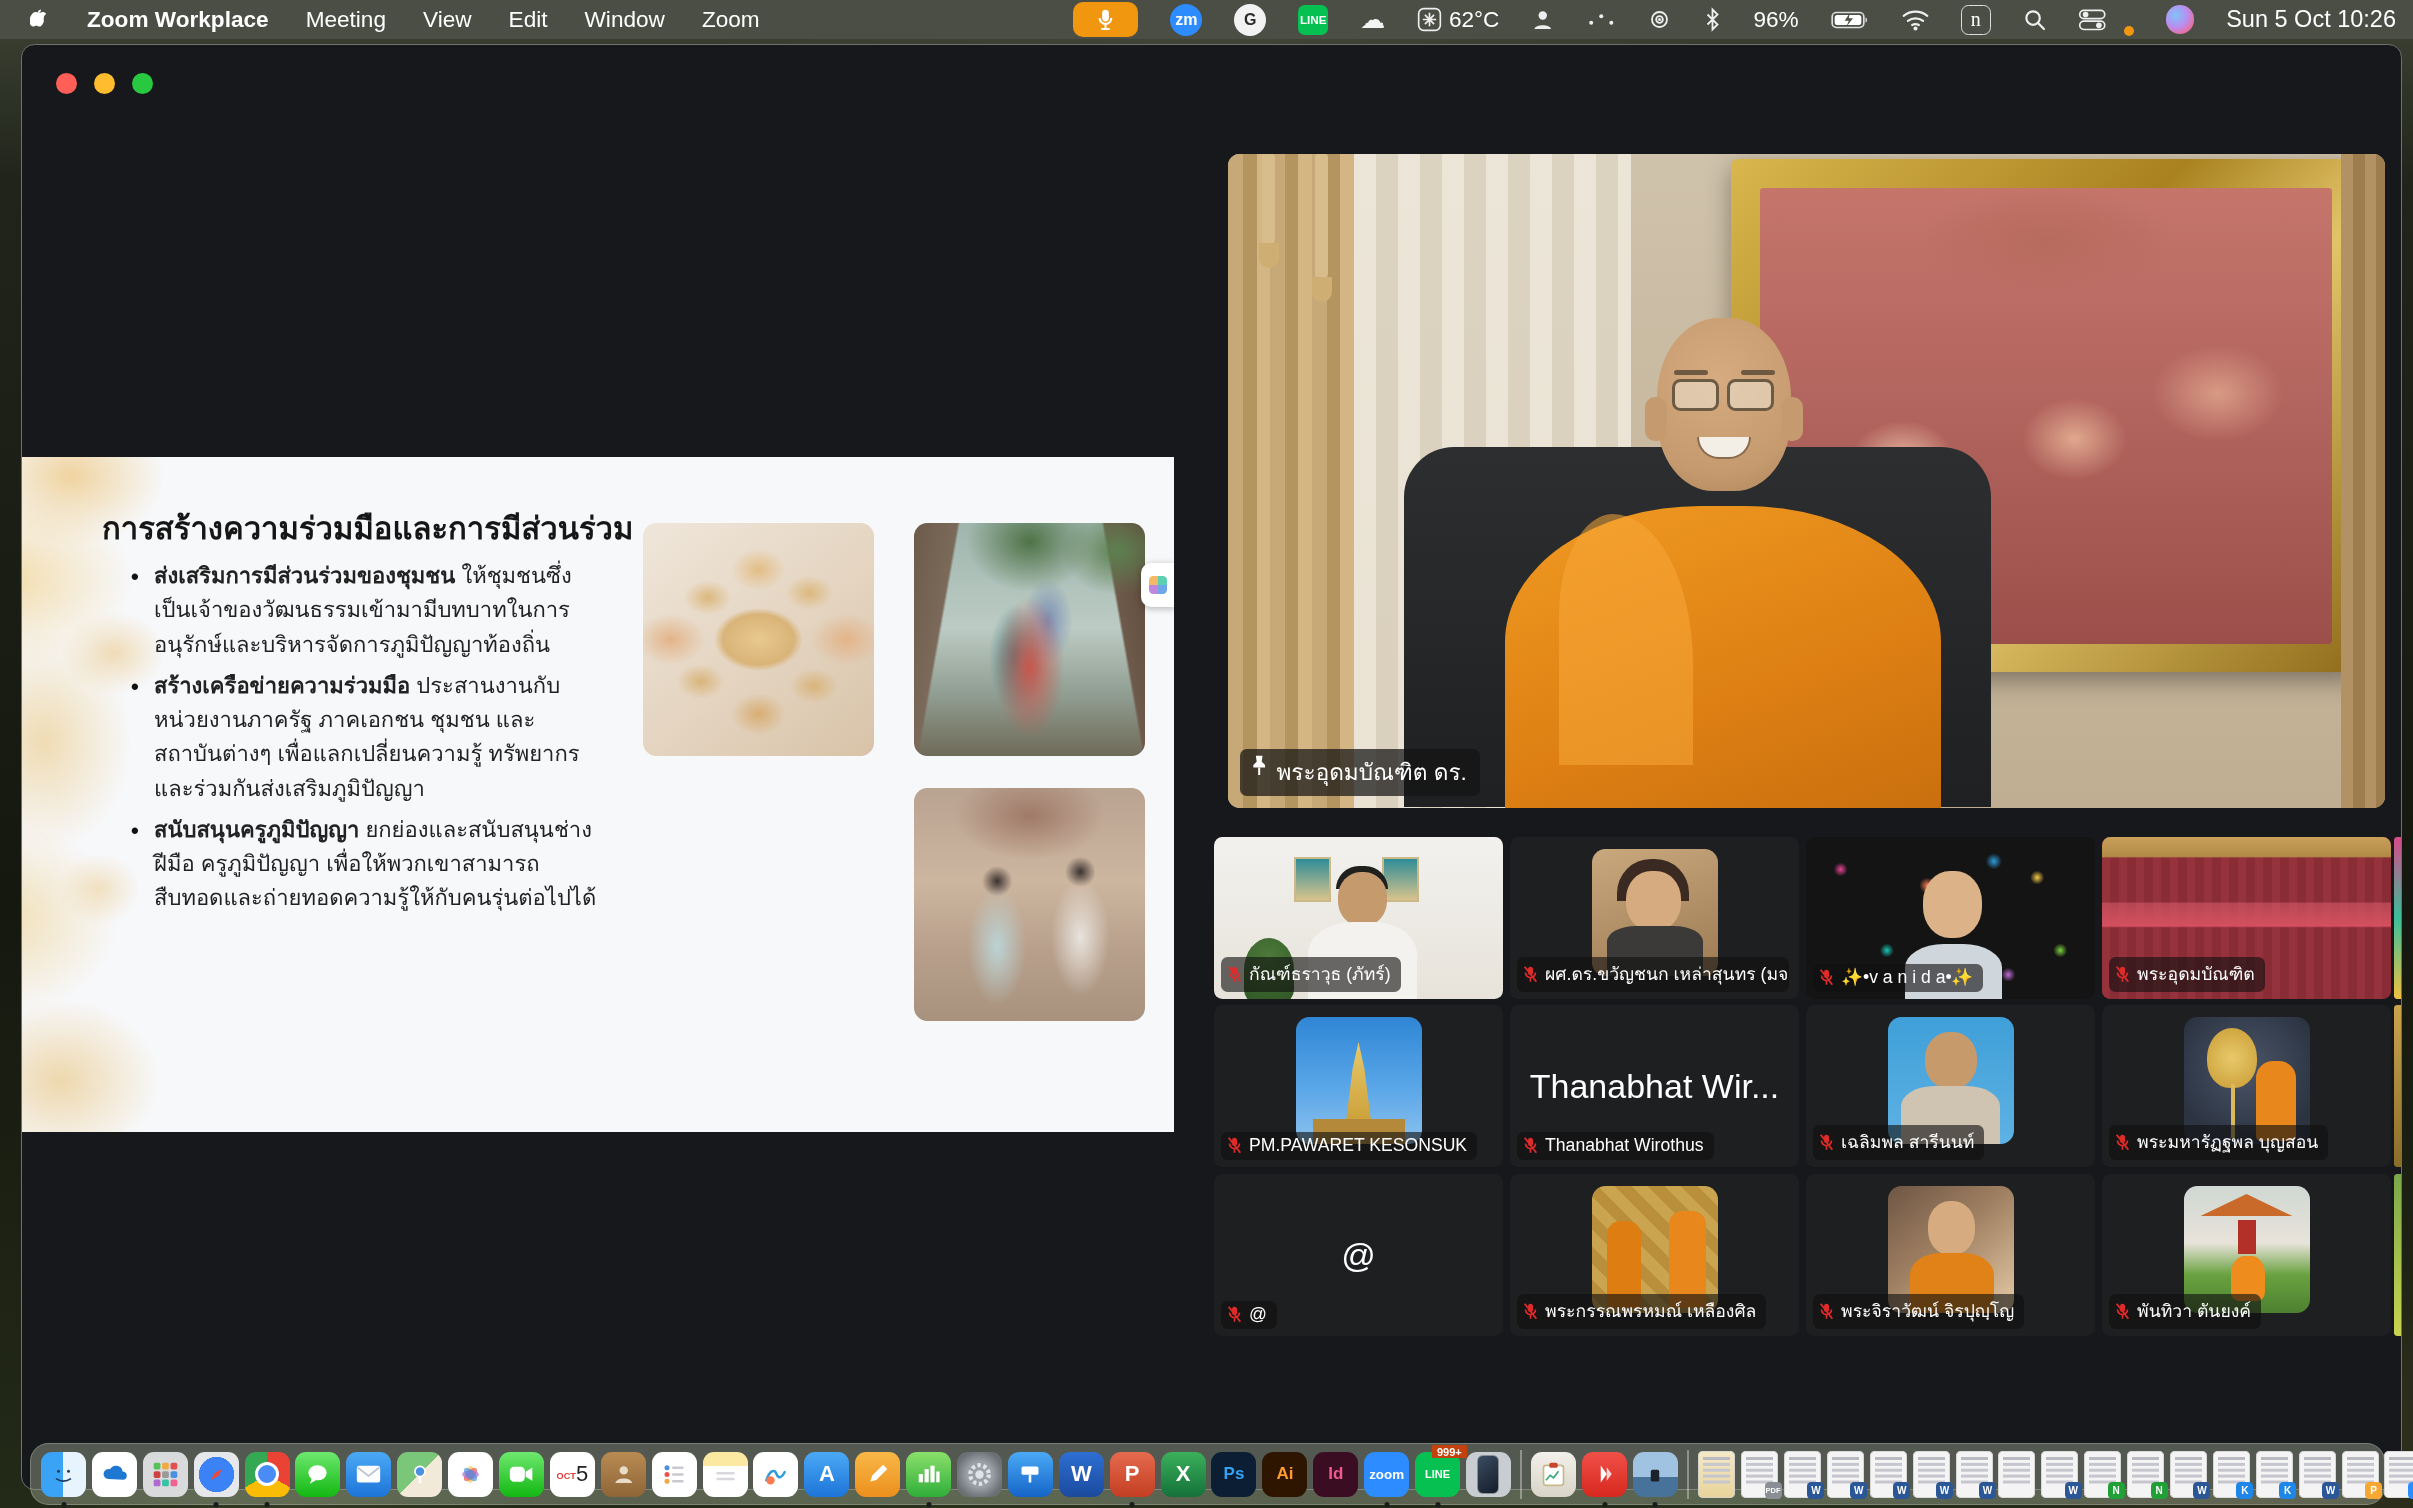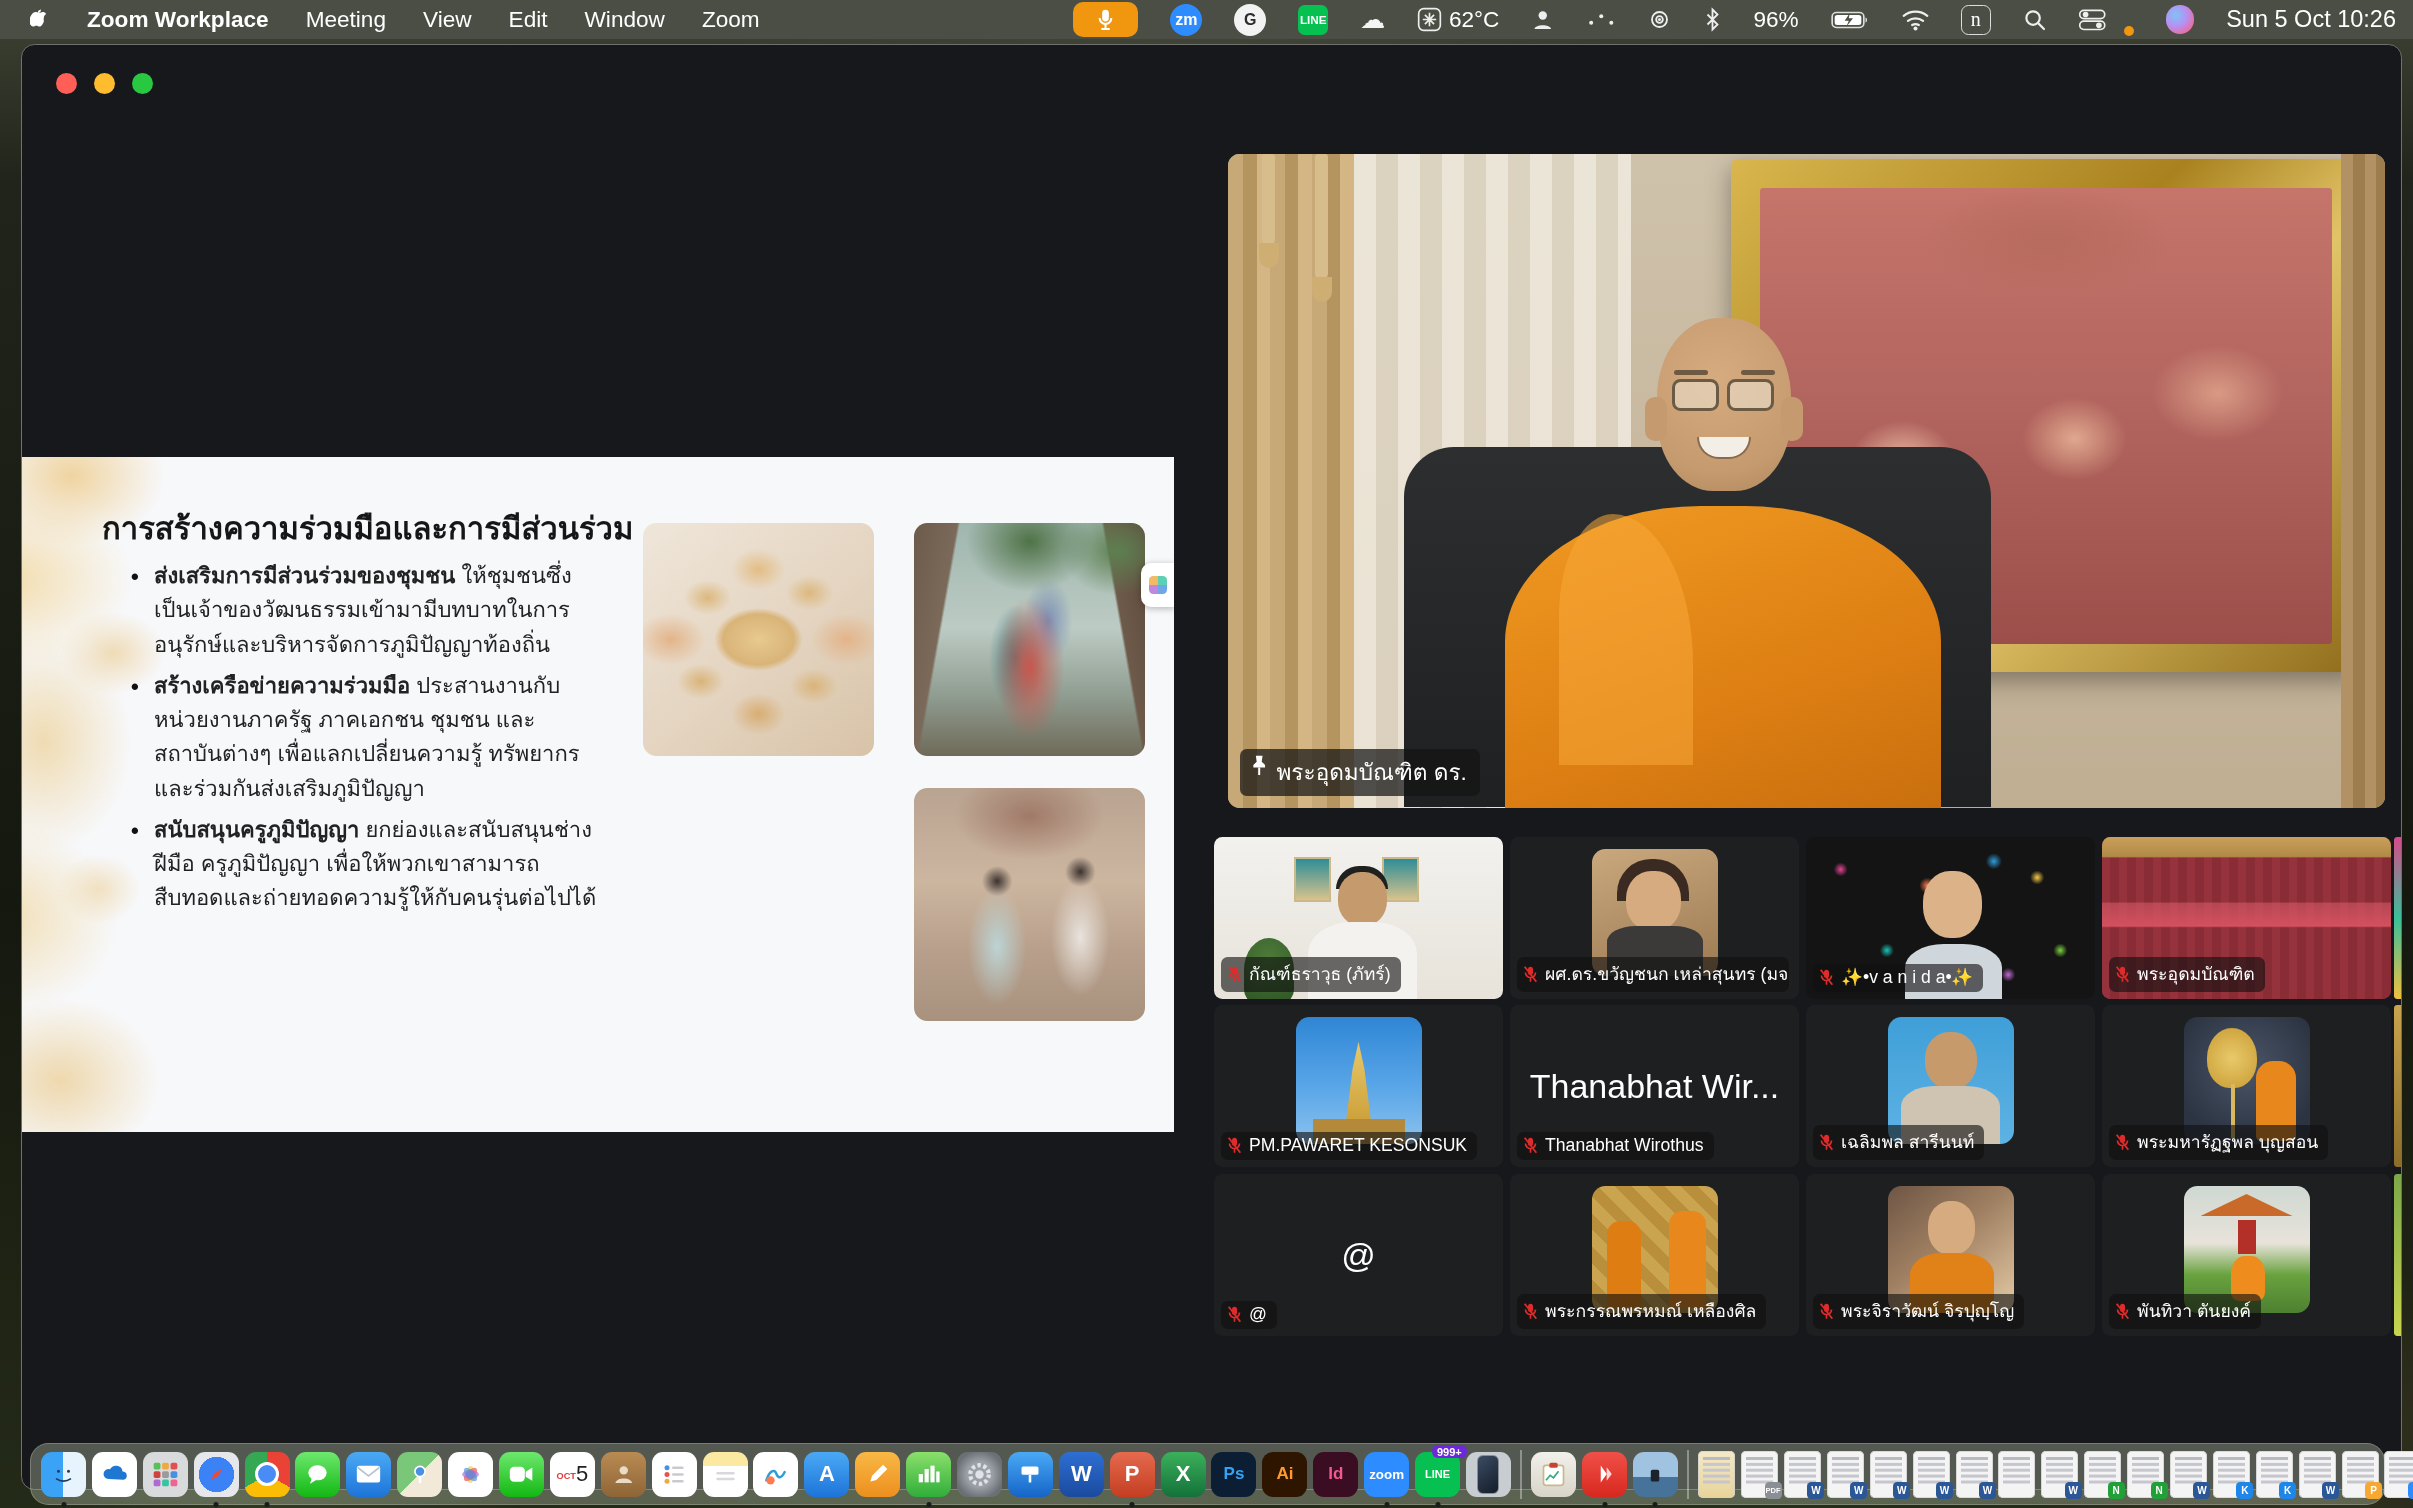--- a/index.html
+++ b/index.html
@@ -237,21 +237,21 @@
   .dkic-keynote{background:linear-gradient(#4aa9f5,#1565c8);}
   .dkic-word{background:linear-gradient(#2d6fd3,#1b4a9e);} .dkic-ppt{background:linear-gradient(#e56a4e,#c43e22);}
   .dkic-excel{background:linear-gradient(#3bb05a,#14713a);} .dkic-ps{background:#0b1e33;color:#35a3f5;}
   .dkic-ai{background:#2d1500;color:#ff9a2e;} .dkic-id{background:#3a0d22;color:#f05a8e;}
   .dkic-zoom{background:#2d8cff;font-size:13.4px;font-weight:bold;}
   .dkic-line{background:#06c151;font-size:11px;}
   .dkic-iphone{background:#c8cdd2;} .dkic-iphone::after{content:"";width:20px;height:37px;border-radius:5.9px;background:linear-gradient(140deg,#3b4c63,#141c28);border:1.7px solid #8a8f96;}
   .dkic-stats{background:linear-gradient(#f2f0ea,#d8d4c8);} 
   .dkic-redapp{background:linear-gradient(#f05048,#d8281e);}
   .dkic-preview{background:linear-gradient(#9fc3e0 55%, #47729a 55%);}
-  .line-999 { position:absolute; top:-6.7px; right:-6.7px; background:#6d28d9; color:#fff; font-size:11px; border-radius:6px; padding:0.8px 5px; font-weight:bold; }
+  .line-999 { position:absolute; top:-6.7px; right:-6.7px; background:#c2410c; color:#fff; font-size:11px; border-radius:1px; padding:0.8px 5px; font-weight:bold; }
   .cal-month{font-size:9.2px;color:#e23b3b;font-weight:bold;line-height:1;margin-top:5px;}
   .cal-day{font-size:22px;color:#222;font-weight:normal;line-height:1.05;}
 
   svg { display:block; }
 </style>
 </head>
 <body>
 
 <div class="wallpaper"></div>
 

